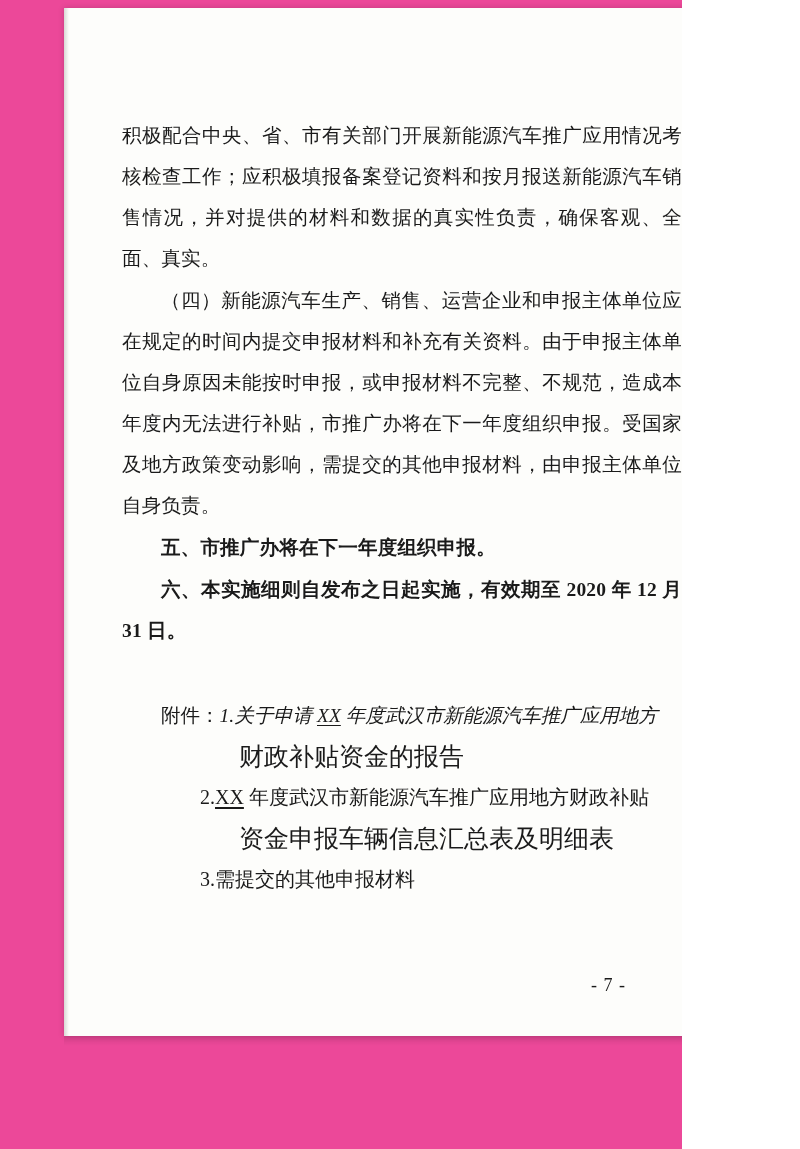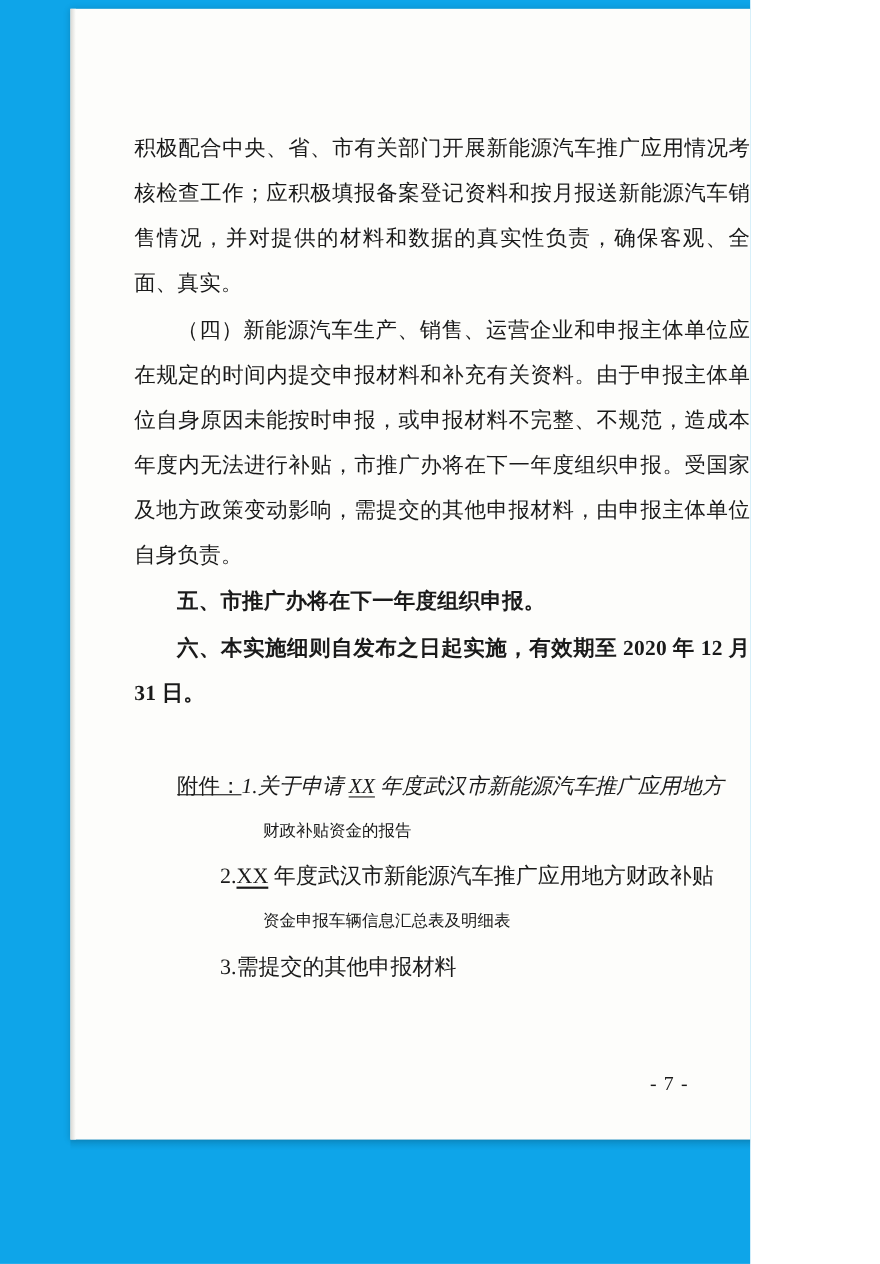--- a/index.html
+++ b/index.html
@@ -10,21 +10,21 @@
   body {
     width: 800px;
     height: 1149px;
     font-family: "Liberation Serif", "DejaVu Serif", serif;
     color: #1a1a1a;
   }
   .page-canvas {
     position: relative;
     width: 682px;
     height: 1149px;
-    background: #0ea5e9;
+    background: #ec4899;
     overflow: hidden;
   }
   
   .paper {
     position: absolute;
     left: 64px;
     top: 8px;
     width: 672px;
     height: 1028px;
     background: #fdfdfb;
@@ -71,34 +71,33 @@
     margin-top: 44px;
   }
   .attach-row {
     display: flex;
     font-size: 19.5px;
     line-height: 41px;
   }
   .attach-label {
     white-space: nowrap;
     padding-left: 39px;
-    text-decoration: underline;
   }
   .attach-item {
     flex: 1;
     font-style: italic;
   }
   .attach-sub {
     padding-left: 78px;
     font-size: 20px;
     line-height: 41px;
   }
   .attach-cont {
     padding-left: 117px;
-    font-size: 15px;
+    font-size: 25px;
     line-height: 41px;
   }
   .uline {
     text-decoration: underline;
     text-underline-offset: 3px;
   }
   .page-number {
     position: absolute;
     right: 56px;
     top: 975px;

